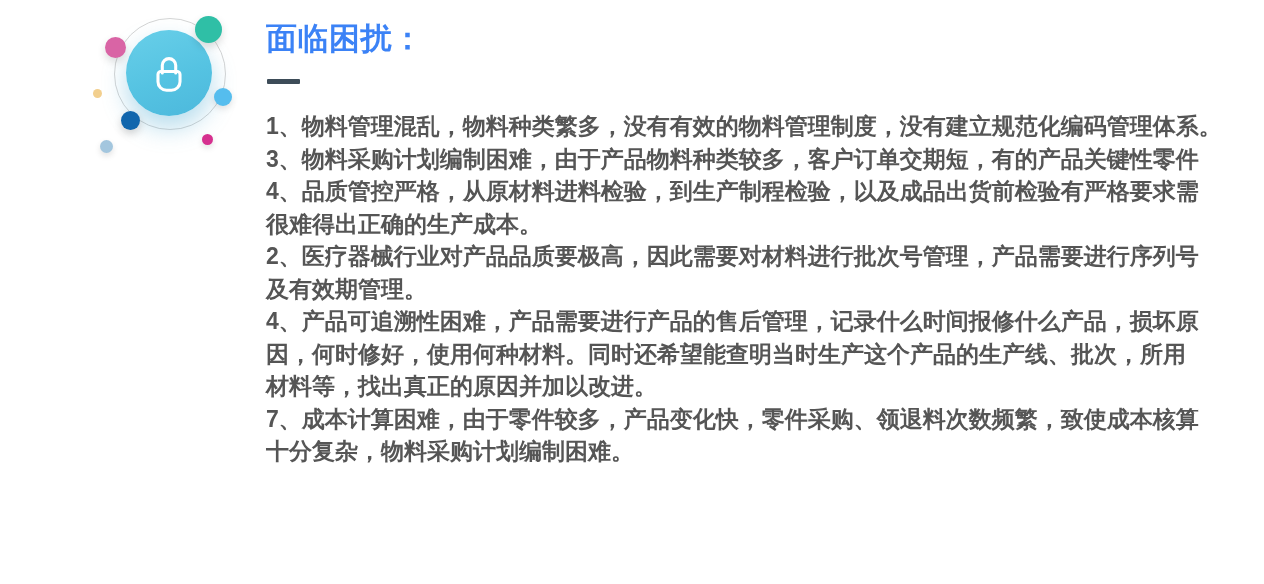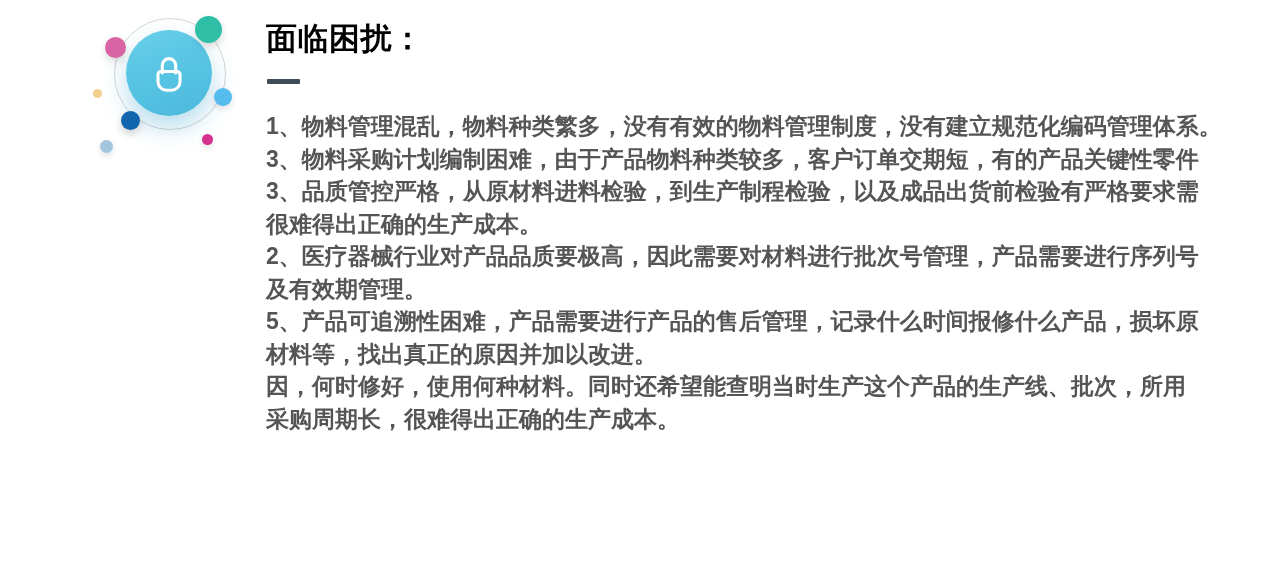--- a/index.html
+++ b/index.html
@@ -38,21 +38,21 @@
   .dot-2 { left: 10px;  top: 86px;  width: 9px;  height: 9px; }
   .dot-3 { left: 131px; top: 85px;  width: 18px; height: 18px; box-shadow: 0 3px 7px rgba(0,0,0,0.12); }
   .dot-4 { left: 38px;  top: 108px; width: 19px; height: 19px; box-shadow: 0 4px 8px rgba(0,0,0,0.18); }
   .dot-5 { left: 17px;  top: 137px; width: 13px; height: 13px; box-shadow: 0 3px 6px rgba(0,0,0,0.12); }
   .dot-6 { left: 119px; top: 131px; width: 11px; height: 11px; box-shadow: 0 3px 6px rgba(0,0,0,0.12); }
 
   
   .page-title {
     position: absolute; left: 266px; top: 20px;
     font-size: 31px; line-height: 38px;
-    font-weight: 700; color: #000000;
+    font-weight: 700; color: #3b82f6;
     letter-spacing: 0.5px;
   }
   .accent-dash {
     position: absolute; left: 267px; top: 79px;
     width: 33px; height: 5px;
     border-radius: 1px;
     background: #3d4c58;
   }
 
   
@@ -85,21 +85,22 @@
       <span class="dot dot-6" style="background: rgb(214, 48, 143);"></span>
     </div>
 </div>
 
 <h1 class="page-title">面临困扰：</h1>
 <div class="accent-dash"></div>
 
 <div class="content">
   <div class="text-line">1、物料管理混乱，物料种类繁多，没有有效的物料管理制度，没有建立规范化编码管理体系。</div>
   <div class="text-line">3、物料采购计划编制困难，由于产品物料种类较多，客户订单交期短，有的产品关键性零件</div>
-  <div class="text-line">3、品质管控严格，从原材料进料检验，到生产制程检验，以及成品出货前检验有严格要求需</div>
+  <div class="text-line">4、品质管控严格，从原材料进料检验，到生产制程检验，以及成品出货前检验有严格要求需</div>
   <div class="text-line">很难得出正确的生产成本。</div>
   <div class="text-line">2、医疗器械行业对产品品质要极高，因此需要对材料进行批次号管理，产品需要进行序列号</div>
   <div class="text-line">及有效期管理。</div>
-  <div class="text-line">5、产品可追溯性困难，产品需要进行产品的售后管理，记录什么时间报修什么产品，损坏原</div>
+  <div class="text-line">4、产品可追溯性困难，产品需要进行产品的售后管理，记录什么时间报修什么产品，损坏原</div>
+  <div class="text-line">因，何时修好，使用何种材料。同时还希望能查明当时生产这个产品的生产线、批次，所用</div>
   <div class="text-line">材料等，找出真正的原因并加以改进。</div>
-  <div class="text-line">因，何时修好，使用何种材料。同时还希望能查明当时生产这个产品的生产线、批次，所用</div>
-  <div class="text-line">采购周期长，很难得出正确的生产成本。</div>
+  <div class="text-line">7、成本计算困难，由于零件较多，产品变化快，零件采购、领退料次数频繁，致使成本核算</div>
+  <div class="text-line">十分复杂，物料采购计划编制困难。</div>
 </div>
 
 </body></html>

